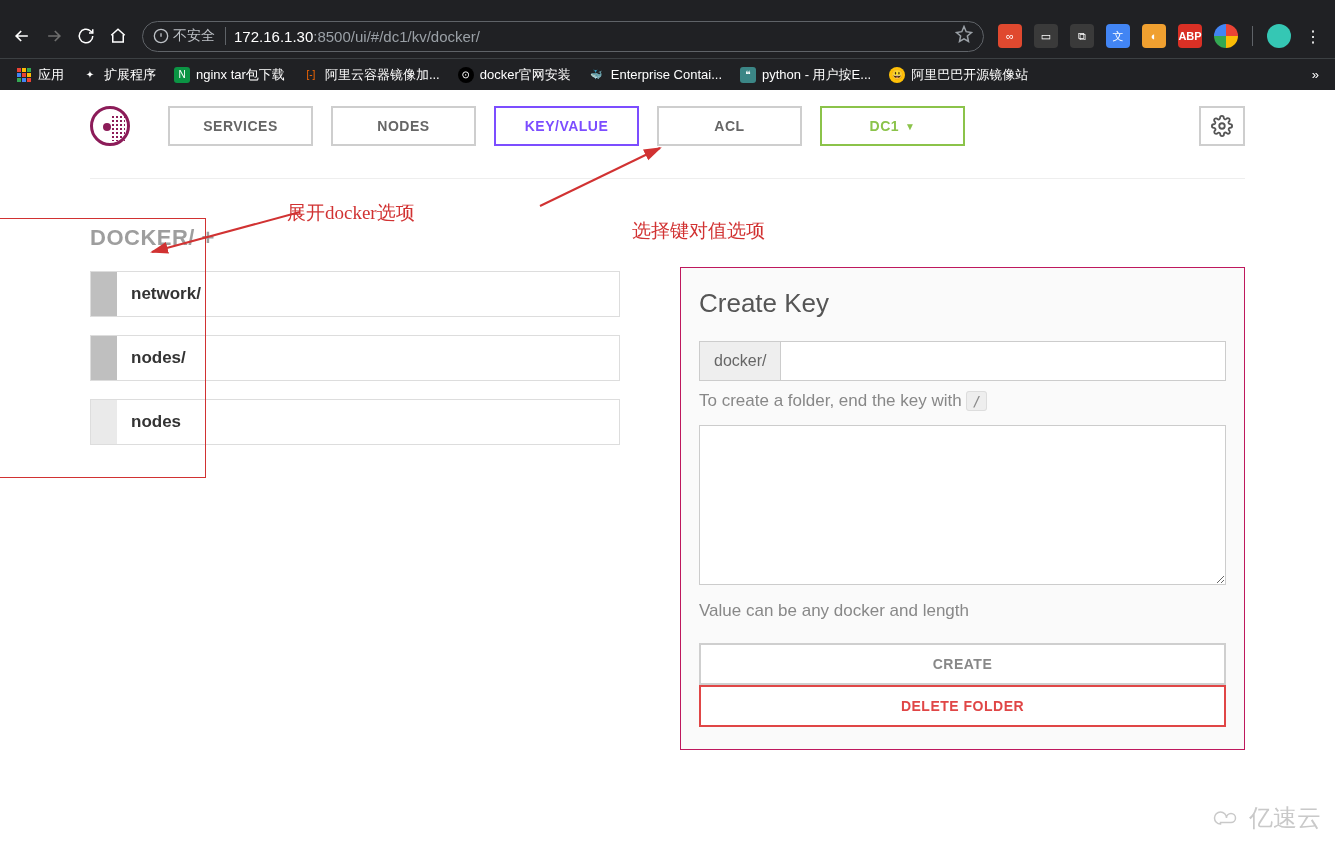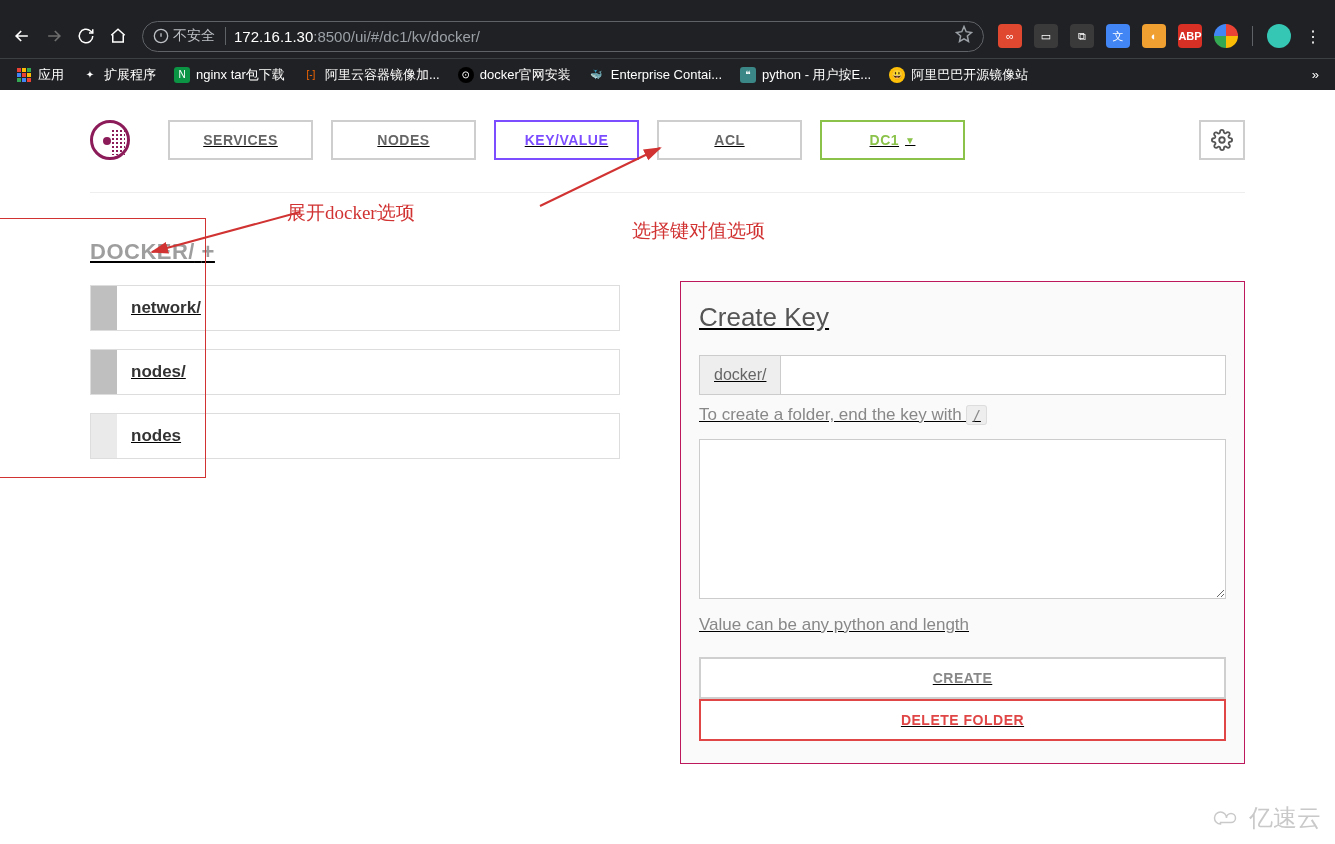--- a/index.html
+++ b/index.html
@@ -19,21 +19,21 @@
   .ext-icon { width: 24px; height: 24px; border-radius: 4px; display: flex; align-items: center; justify-content: center; font-size: 11px; color: #fff; margin: 0 4px; }
   .menu-dots { color: #fff; padding: 0 6px; font-size: 16px; }
 
   
   .bm-bar { height: 32px; background: #202124; border-top: 1px solid #3c4043; display: flex; align-items: center; padding: 0 8px; gap: 2px; color: #fff; font-size: 13px; }
   .bm-item { display: flex; align-items: center; gap: 6px; padding: 4px 8px; border-radius: 4px; cursor: pointer; white-space: nowrap; }
   .bm-ico { width: 16px; height: 16px; border-radius: 3px; display: flex; align-items: center; justify-content: center; font-size: 10px; }
   .bm-more { margin-left: auto; color: #fff; padding: 0 8px; }
 
   
-  .page { background: #fff; padding: 30px 90px 40px 90px; position: relative; text-decoration: underline; }
+  .page { background: #fff; padding: 16px 90px 40px 90px; position: relative; }
 
   .topnav { display: flex; align-items: center; gap: 18px; border-bottom: 1px solid #eee; padding-bottom: 32px; position: relative; }
   .logo { width: 40px; height: 40px; border: 3px solid #8c1c59; border-radius: 50%; position: relative; margin-right: 20px; }
   .logo::after { content: ""; position: absolute; width: 8px; height: 8px; background: #8c1c59; border-radius: 50%; left: 10px; top: 14px; }
   .logo .dots { position: absolute; right: 2px; top: 6px; width: 14px; height: 26px;
     background-image: radial-gradient(#8c1c59 1px, transparent 1px);
     background-size: 4px 4px; }
   .nav-btn { min-width: 145px; height: 40px; border: 2px solid #cecece; background: #fff; color: #666; font-weight: 700; font-size: 14px; letter-spacing: .5px; display: flex; align-items: center; justify-content: center; cursor: pointer; }
   .nav-btn.active { border-color: #7c4dff; color: #7c4dff; }
   .nav-btn.green { border-color: #8bc34a; color: #8bc34a; }
@@ -250,21 +250,21 @@
       <div class="panel">
         <h2>Create Key</h2>
         <div class="input-row">
           <div class="input-prefix">docker/</div>
           <input type="text" style="">
         </div>
         <div class="hint">
           <span>To create a folder, end the key with </span><code>/</code>
         </div>
         <textarea style=""></textarea>
-        <div class="hint2">Value can be any python and length</div>
+        <div class="hint2">Value can be any docker and length</div>
         <div class="btn-row">
           <button class="btn create">CREATE</button>
           <button class="btn delete">DELETE FOLDER</button>
         </div>
       </div>
     </div>
   </div>
 </div>
 
 <div class="watermark">

